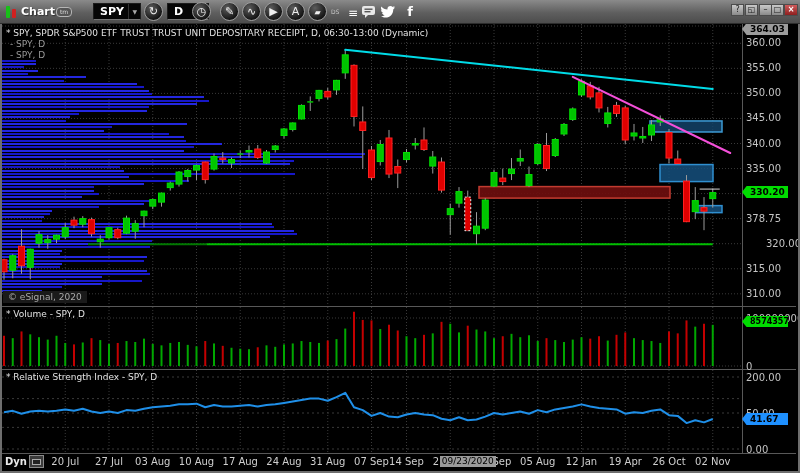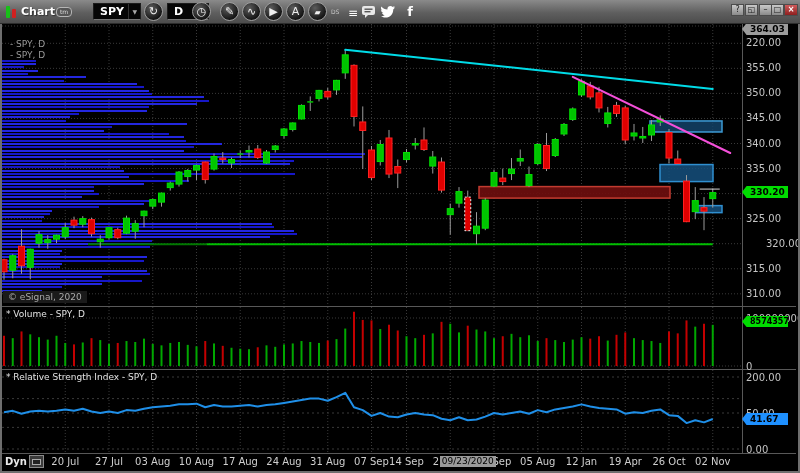--- a/index.html
+++ b/index.html
@@ -497,20 +497,21 @@
       <line x1="535.75" y1="0" x2="535.75" y2="83" stroke="#3A3A3A" stroke-width="1" stroke-dasharray="1 2"></line>
       <line x1="579.5" y1="0" x2="579.5" y2="83" stroke="#3A3A3A" stroke-width="1" stroke-dasharray="1 2"></line>
       <line x1="623.25" y1="0" x2="623.25" y2="83" stroke="#3A3A3A" stroke-width="1" stroke-dasharray="1 2"></line>
       <line x1="667" y1="0" x2="667" y2="83" stroke="#3A3A3A" stroke-width="1" stroke-dasharray="1 2"></line>
       <line x1="710.75" y1="0" x2="710.75" y2="83" stroke="#3A3A3A" stroke-width="1" stroke-dasharray="1 2"></line>
       <polyline points="2,42.28 10.75,40.84 19.5,43.72 28.25,41.56 37,40.84 45.75,41.56 54.5,40.84 63.25,39.4 72,40.84 80.75,38.68 89.5,41.56 98.25,43 107,41.56 115.75,43 124.5,40.120000000000005 133.25,40.84 142,38.68 150.75,37.24 159.5,36.52 168.25,35.800000000000004 177,34.36 185.75,34.36 194.5,33.64 203.25,37.24 212,35.08 220.75,36.52 229.5,36.52 238.25,35.800000000000004 247,35.08 255.75,36.52 264.5,35.08 273.25,34.36 282,32.92 290.75,31.480000000000004 299.5,30.04 308.25,28.6 317,28.6 325.75,30.760000000000005 334.5,27.160000000000004 343.25,22.840000000000003 352,37.24 360.75,40.120000000000005 369.5,45.88 378.25,43 387,46.6 395.75,47.32 404.5,44.44 413.25,43 422,44.44 430.75,45.160000000000004 439.5,48.760000000000005 448.25,50.2 457,47.32 465.75,50.2 474.5,49.480000000000004 483.25,46.6 492,43 500.75,44.44 509.5,43 518.25,41.56 527,43.72 535.75,40.120000000000005 544.5,42.28 553.25,39.4 562,37.96 570.75,36.52 579.5,34.36 588.25,36.52 597,37.96 605.75,38.68 614.5,39.4 623.25,43.72 632,42.28 640.75,43 649.5,40.84 658.25,39.4 667,45.160000000000004 675.75,45.88 684.5,53.08 693.25,50.2 702,52.36 710.75,48.9976" fill="none" stroke="#1F8FE8" stroke-width="2" stroke-linejoin="round"></polyline>
     </svg>
   <div class="divider" style="top:453px;"></div>
   <div id="axis-sep"></div>
 
+  <div class="pane-label" style="left:6px;top:28px;">* SPY, SPDR S&amp;P500 ETF TRUST TRUST UNIT DEPOSITARY RECEIPT, D, 06:30-13:00 (Dynamic)</div>
   <div class="pane-sublabel" style="left:10px;top:39px;">- SPY, D</div>
   <div class="pane-sublabel" style="left:10px;top:50px;">- SPY, D</div>
   <div id="copyright">© eSignal, 2020</div>
   <div class="pane-label" style="left:6px;top:309px;">* Volume - SPY, D</div>
   <div class="pane-label" style="left:6px;top:372px;">* Relative Strength Index - SPY, D</div>
 
   <div class="tag" style="top:23px;background:#9c9c9c;">364.03</div>
   <div class="tag" style="top:186px;background:#00dd00;">330.20</div>
   <div class="tag" style="top:316px;background:#00dd00;font-size:8px;">85743570</div>
   <div class="tag" style="top:413px;background:#1e90ff;">41.67</div>
@@ -535,27 +536,27 @@
       <div class="dlabel" style="left: 535.75px;">05 Aug</div>
       <div class="dlabel" style="left: 579.5px;">12 Jan</div>
       <div class="dlabel" style="left: 623.25px;">19 Apr</div>
       <div class="dlabel" style="left: 667px;">26 Oct</div>
       <div class="dlabel" style="left: 710.75px;">02 Nov</div>
     </div>
 
   <div class="frame" style="left:0;top:24px;width:2px;height:449px;"></div>
   <div class="frame" style="left:798px;top:24px;width:2px;height:449px;"></div>
   <div class="frame" style="left:0;top:471px;width:800px;height:2px;"></div>
-<div class="alabel" style="top: 37.3px;">220.00</div>
+<div class="alabel" style="top: 37.3px;">360.00</div>
     <div class="alabel" style="top: 62.35px;">355.00</div>
     <div class="alabel" style="top: 87.4px;">350.00</div>
     <div class="alabel" style="top: 112.45px;">345.00</div>
     <div class="alabel" style="top: 137.5px;">340.00</div>
     <div class="alabel" style="top: 162.55px;">335.00</div>
-    <div class="alabel" style="top: 212.65px;">325.00</div>
+    <div class="alabel" style="top: 212.65px;">378.75</div>
     <div class="alabel" style="top: 237.7px; margin-left: 20px;">320.00</div>
     <div class="alabel" style="top: 262.75px;">315.00</div>
     <div class="alabel" style="top: 287.8px;">310.00</div>
     <div class="alabel" style="top: 313px;">100000000</div>
     <div class="alabel" style="top: 361px;">0</div>
     <div class="alabel" style="top: 372px;">200.00</div>
     <div class="alabel" style="top: 408px;">50.00</div>
     <div class="alabel" style="top: 444px;">0.00</div>
   </div>
 

